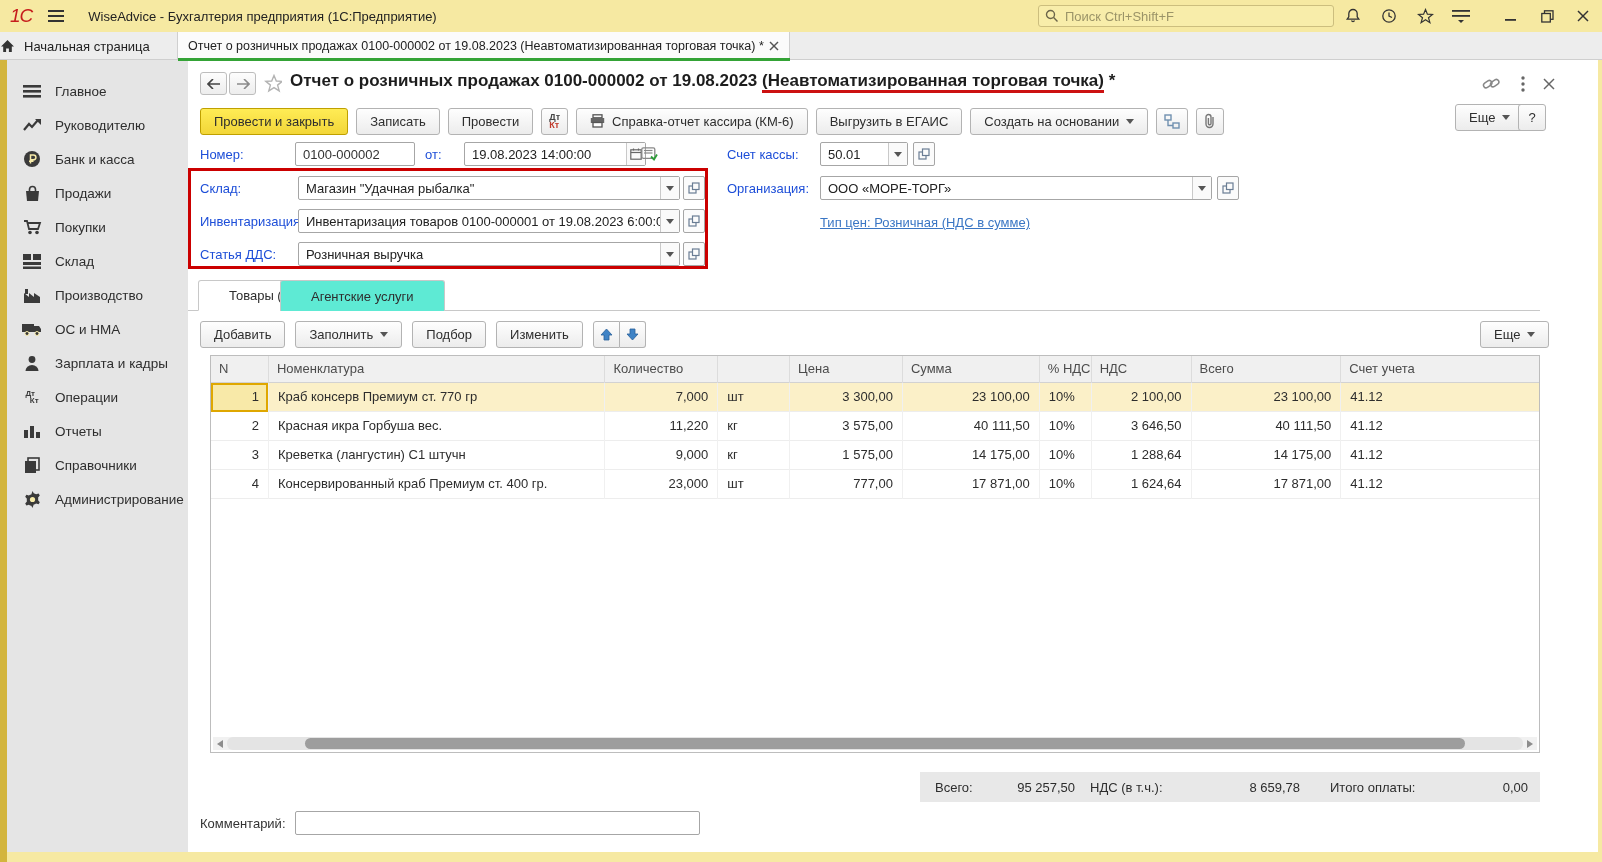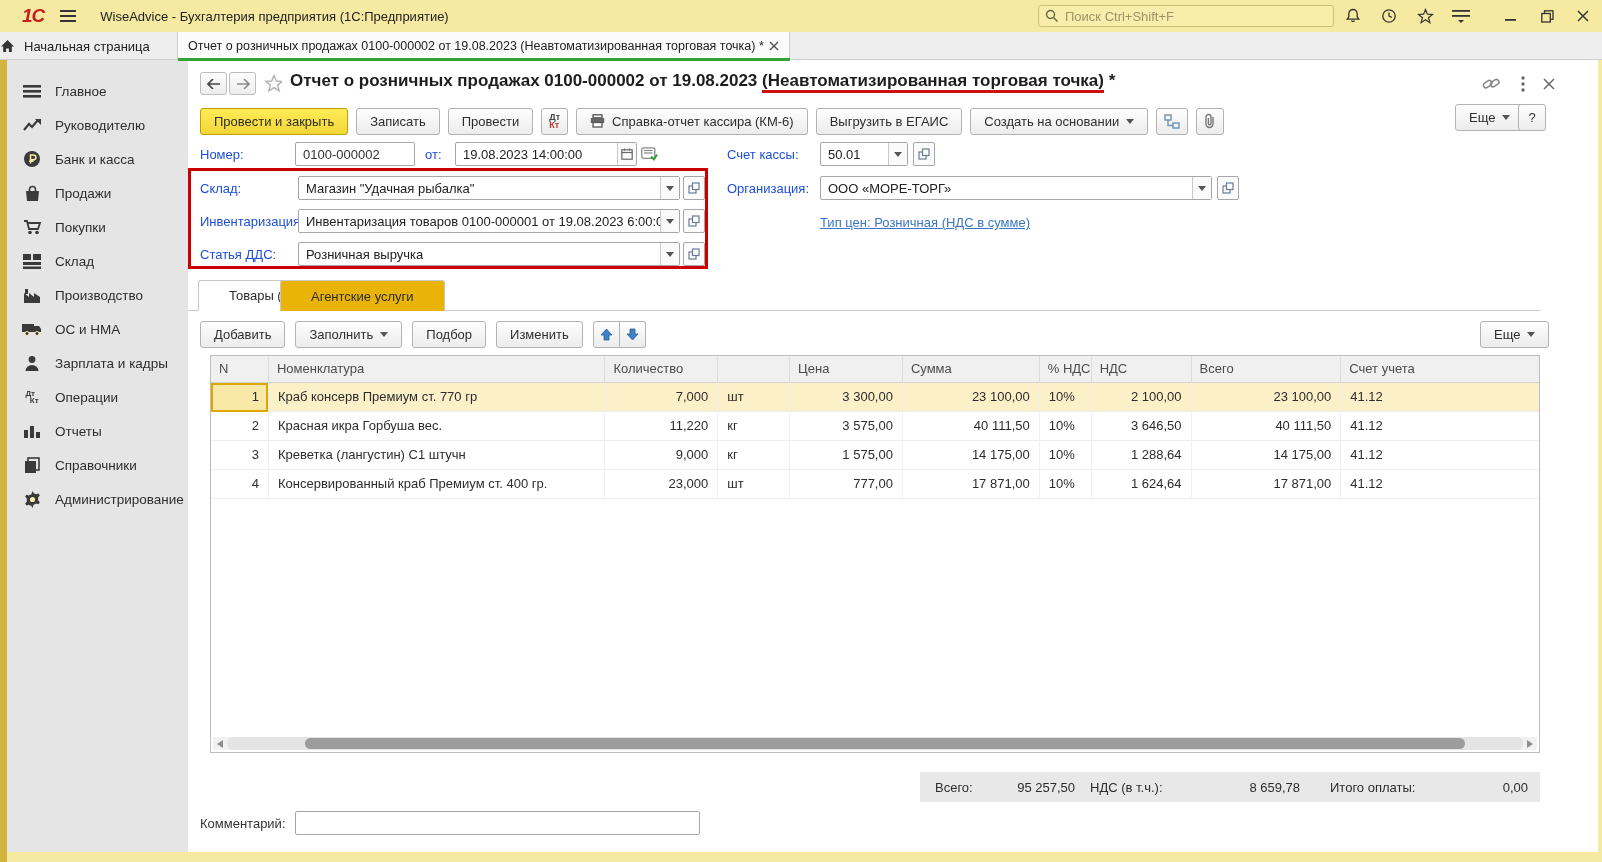--- a/index.html
+++ b/index.html
@@ -2,21 +2,21 @@
 <html><head>
 <meta charset="utf-8">
 <style>
   * { margin:0; padding:0; box-sizing:border-box; }
   html,body { width:1602px; height:862px; overflow:hidden; }
   body { font-family:"Liberation Sans","DejaVu Sans",sans-serif; font-size:13px; color:#333; background:#fff; position:relative; }
   svg { display:block; }
 
   
   .titlebar { position:absolute; left:0; top:0; width:1602px; height:32px; background:#f6e9a2; display:flex; align-items:center; z-index:30; }
-  .logo { margin-left:22px; font-weight:700; font-style:italic; font-size:19px; color:#c61d1d; letter-spacing:-1px; }
+  .logo { margin-left:10px; font-weight:400; font-style:italic; font-size:19px; color:#c61d1d; letter-spacing:-1px; }
   .tb-burger { margin-left:16px; }
   .tb-title { margin-left:24px; font-size:13px; color:#222; white-space:nowrap; }
   .searchbox { position:absolute; left:1038px; top:5px; width:296px; height:22px; border:1px solid #ccbe7e; border-radius:3px; background:#f8edaa; display:flex; align-items:center; padding:0 6px; }
   .searchbox .ph { color:#9b9468; margin-left:6px; font-size:13px; }
   .tb-icons { position:absolute; right:10px; top:0; height:32px; display:flex; align-items:center; gap:18px; }
   .tb-ic { width:18px; height:18px; display:flex; align-items:center; justify-content:center; }
 
   .frame-left  { position:absolute; left:0; top:32px; width:7px;  bottom:0; background:#d3b53e; z-index:25; }
   .frame-right { position:absolute; right:0; top:60px; width:4px; bottom:0; background:#f6e9a2; z-index:25; }
   .frame-bottom{ position:absolute; left:0; right:0; bottom:0; height:10px; background:#f6e9a2; z-index:24; }
@@ -56,21 +56,21 @@
   .combo .val { flex:1; padding:4px 7px 0 7px; font-size:13px; white-space:nowrap; overflow:hidden; color:#222; }
   .combo .dd { width:19px; border-left:1px solid #c9c9c9; display:flex; align-items:center; justify-content:center; background:#fafafa; }
   .plainfield { position:absolute; height:24px; background:#fff; border:1px solid #a6a6a6; border-radius:2px; padding:4px 7px 0 7px; font-size:13px; white-space:nowrap; }
   .open-btn { position:absolute; width:22px; height:24px; border:1px solid #a6a6a6; border-radius:2px; background:#fbfbfb; display:flex; align-items:center; justify-content:center; }
   .redbox { position:absolute; left:0; top:108px; width:520px; height:101px; border:3px solid #cb0000; }
   .linktext { position:absolute; color:#3a76c4; text-decoration:underline; font-size:13px; white-space:nowrap; }
 
   .ctabs { position:absolute; left:0; top:220px; width:1352px; height:31px; border-bottom:1px solid #c8c8c8; }
   .ctab { position:absolute; top:0; height:31px; display:flex; align-items:center; padding:0 30px; font-size:13px; color:#2e2e2e; }
   .ctab.active { background:#fff; border:1px solid #c8c8c8; border-bottom:1px solid #fff; border-radius:3px 3px 0 0; }
-  .ctab.inactive { background:#eab308; border:1px solid #c8c8c8; border-bottom:none; border-radius:3px 3px 0 0; }
+  .ctab.inactive { background:#5eead4; border:1px solid #c8c8c8; border-bottom:none; border-radius:3px 3px 0 0; }
 
   .ttoolbar { position:absolute; left:12px; top:261px; height:27px; display:flex; gap:10px; align-items:center; }
   .updown { display:flex; }
   .updown .btn { padding:0 6px; }
   .updown .btn:first-child { border-radius:3px 0 0 3px; }
   .updown .btn:last-child { border-radius:0 3px 3px 0; border-left:none; }
 
   
   .table-wrap { position:absolute; left:22px; top:295px; width:1330px; height:398px; border:1px solid #bdbdbd; background:#fff; }
   .thead { display:flex; height:27px; background:#f0f0f0; border-bottom:1px solid #d2d2d2; }
@@ -401,21 +401,21 @@
         <path d="M0,0 h8 l-4,5 z" fill="#555"></path>
       </svg>
     </span>
   <span class="btn btn-sq" style="position:absolute; left:1330px; top:44px; width:28px">
       <span>?</span>
     </span>
 
   <span class="flabel" style="left:12px; top:87px">Номер:</span>
   <span class="plainfield" style="left:107px; top:82px; width:120px">0100-000002</span>
   <span class="flabel" style="left:237px; top:87px">от:</span>
-  <div class="combo" style="left:267px; top:82px; width:182px">
+  <div class="combo" style="left:276px; top:82px; width:182px">
     <span class="val">19.08.2023 14:00:00</span>
     <span class="dd">
         <svg width="12" height="12">
           <rect x="0.8" y="1.8" width="10.4" height="9.4" fill="none" stroke="#666" stroke-width="1.2"></rect>
           <line x1="0.8" y1="4.5" x2="11.2" y2="4.5" stroke="#666" stroke-width="1.2"></line>
           <line x1="3.5" y1="0.5" x2="3.5" y2="2.5" stroke="#666" stroke-width="1.2"></line>
           <line x1="8.5" y1="0.5" x2="8.5" y2="2.5" stroke="#666" stroke-width="1.2"></line>
         </svg>
       </span>
   </div>

